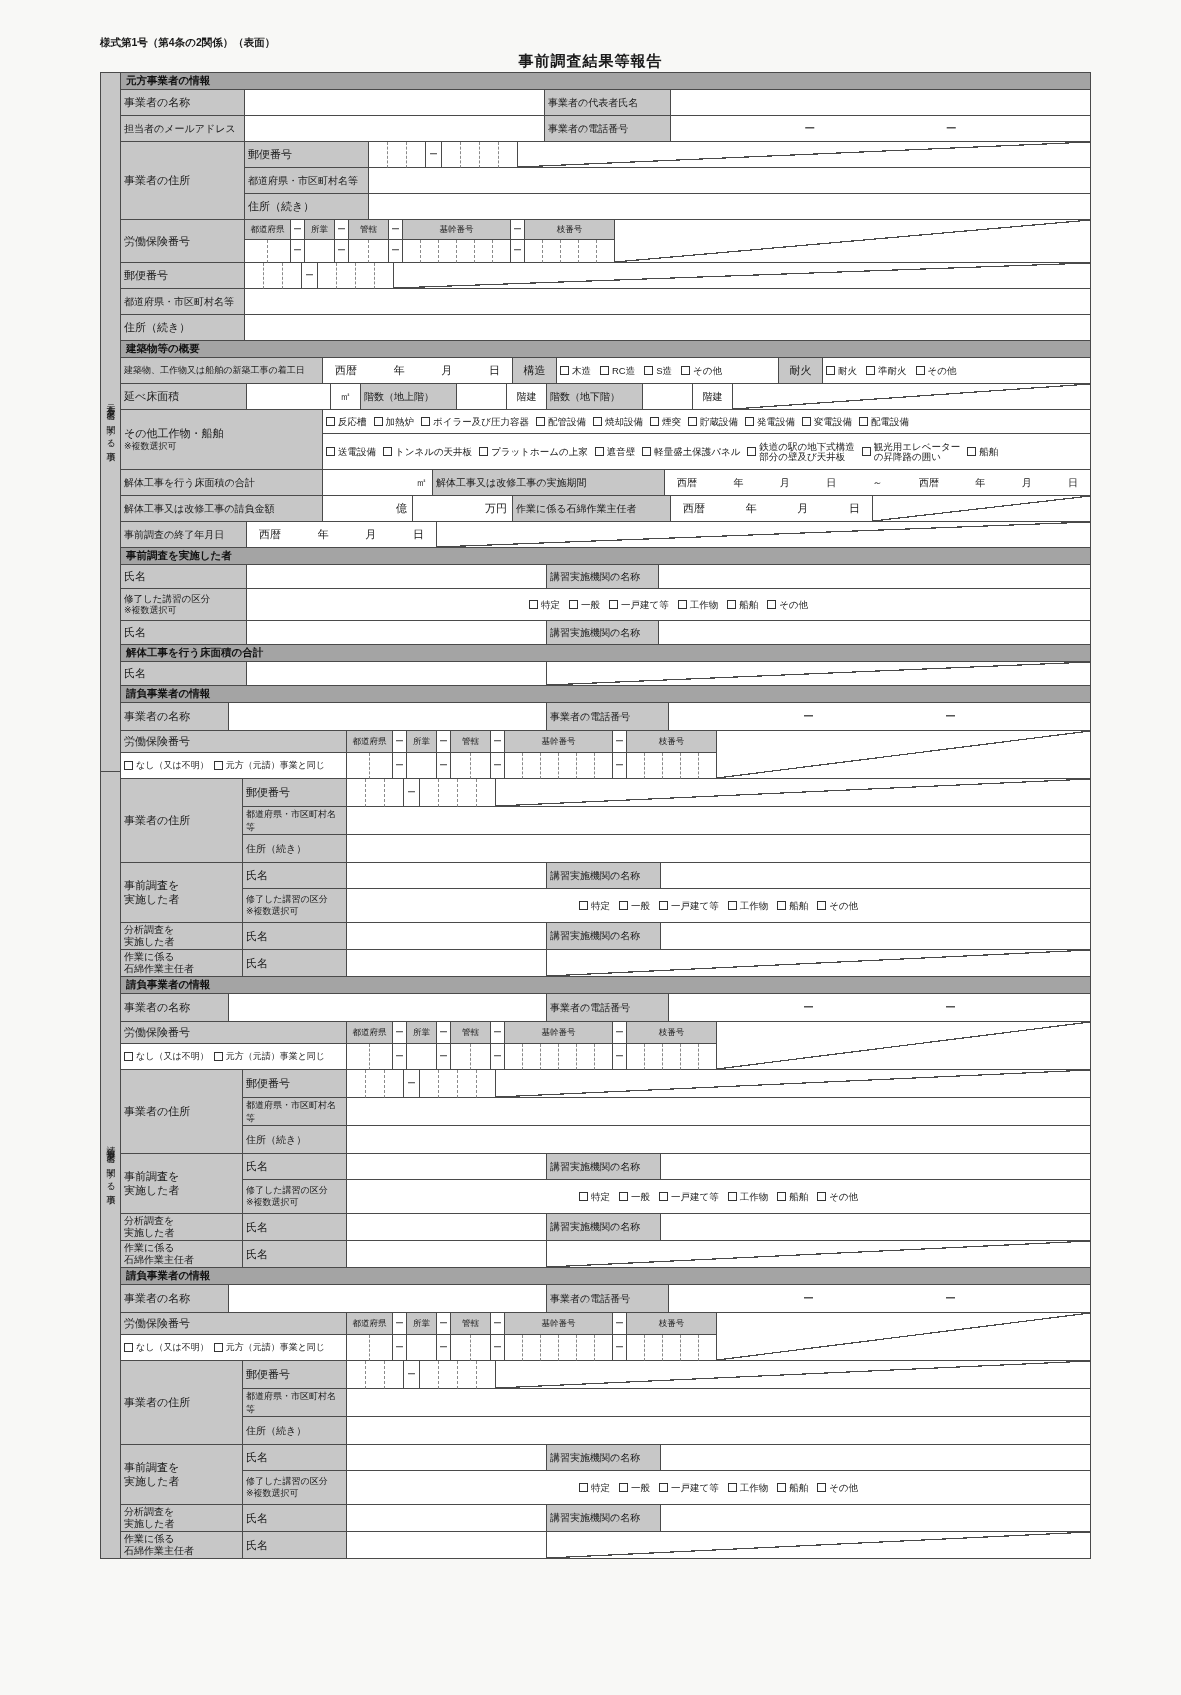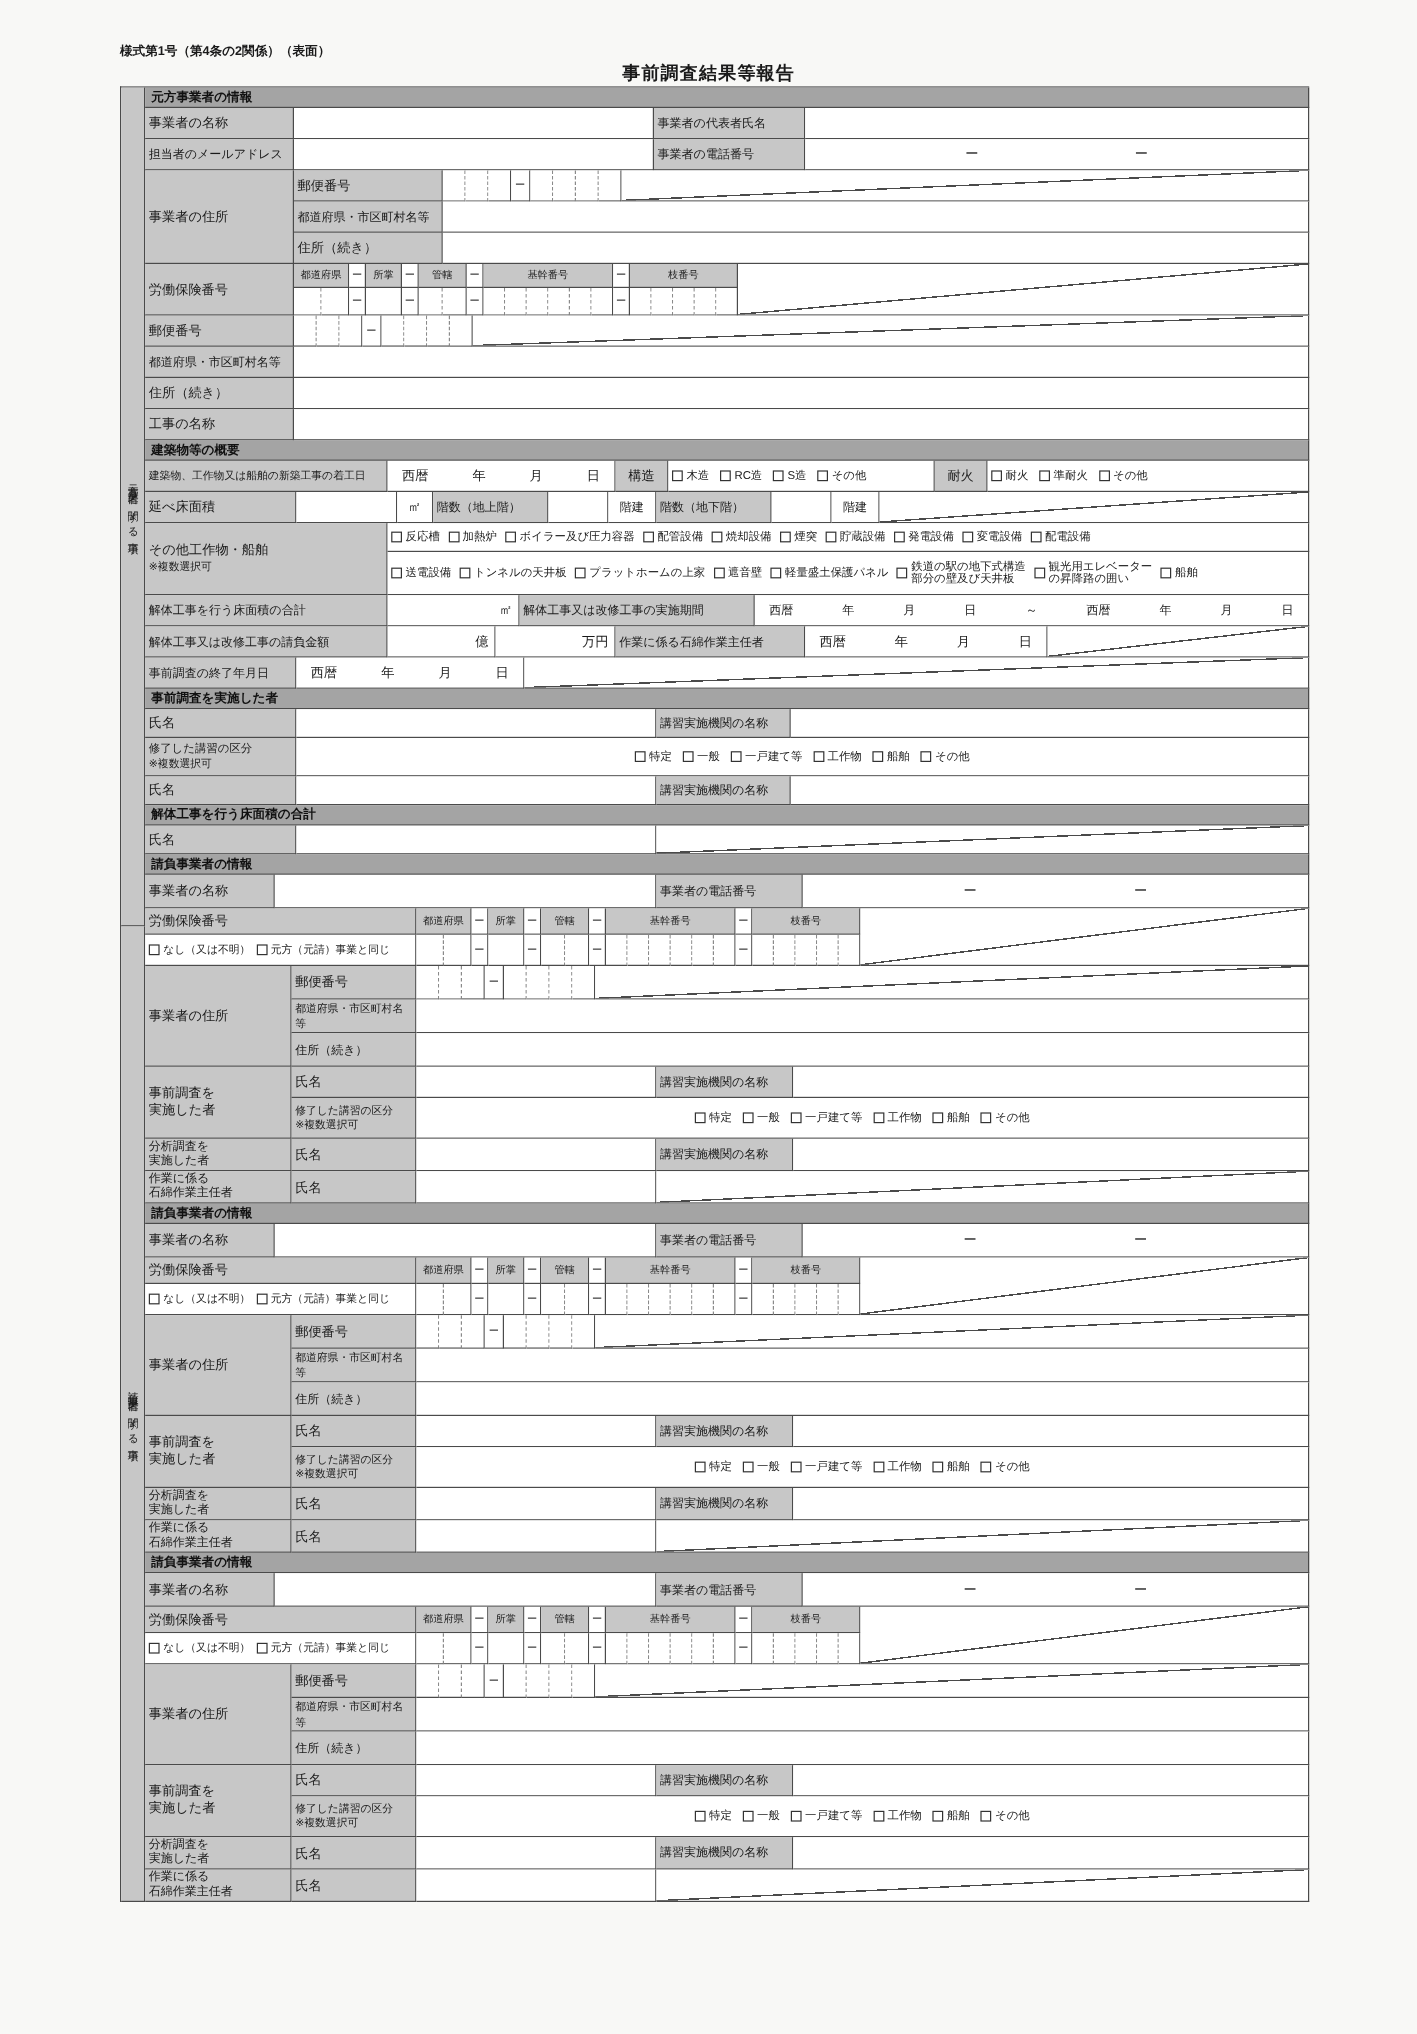--- a/index.html
+++ b/index.html
@@ -163,24 +163,20 @@
           <div class="c lab sm10" style="width:124px">都道府県・市区町村名等</div>
           <div class="c in f1"></div>
         </div>
         <div class="row f1">
           <div class="c lab" style="width:124px">住所（続き）</div>
           <div class="c in f1"></div>
         </div>
       </div>
     </div>
 
-    <div class="row h26">
-      <div class="c lab" style="width:124px">工事の名称</div>
-      <div class="c in f1"></div>
-    </div>
 
     <div class="row h17">
         <div class="c sec f1">建築物等の概要</div>
       </div>
 
     <div class="row h26">
       <div class="c lab sm9" style="width:202px">建築物、工作物又は船舶の新築工事の着工日</div>
       <div class="c in date" style="width:190px">
         <span>西暦</span>
         <span>年</span>
@@ -327,21 +323,21 @@
             </div>
         </div>
       </div>
     </div>
 
     <div class="row h26">
       <div class="c lab sm10" style="width:202px">解体工事を行う床面積の合計</div>
       <div class="c in ur" style="width:110px">
         <span>㎡</span>
       </div>
-      <div class="c lab sm10" style="width:196px">解体工事又は改修工事の実施期間</div>
+      <div class="c lab sm10" style="width:232px">解体工事又は改修工事の実施期間</div>
       <div class="c in date sm10 f1">
         <span>西暦</span>
         <span>年</span>
         <span>月</span>
         <span>日</span>
         <span>～</span>
         <span>西暦</span>
         <span>年</span>
         <span>月</span>
         <span>日</span>

